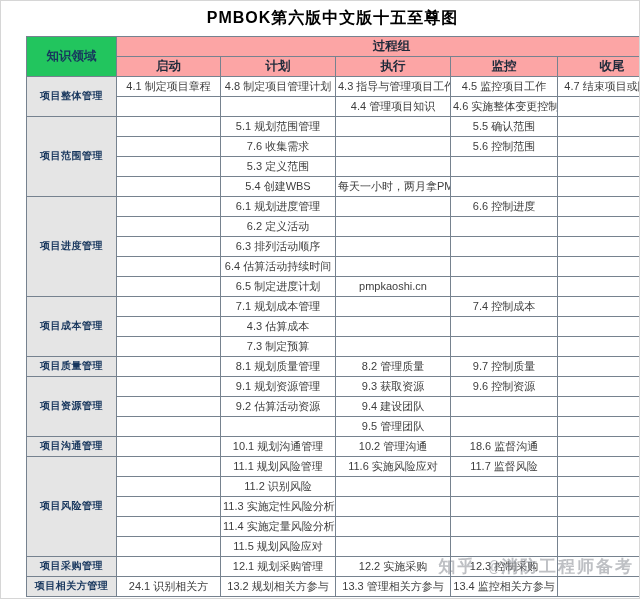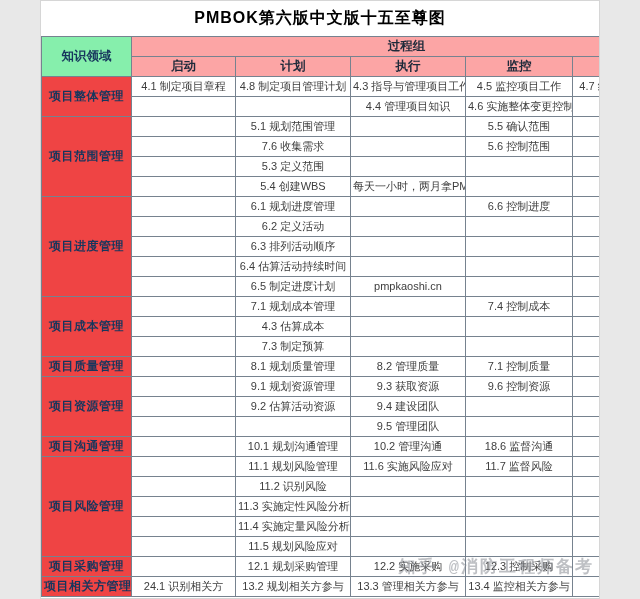--- a/index.html
+++ b/index.html
@@ -1,39 +1,39 @@
 <!DOCTYPE html>
 <html><head>
 <meta charset="utf-8">
 <style>
   * { margin:0; padding:0; box-sizing:border-box; }
   body { background:#e8e8e8; font-family:"Liberation Sans", sans-serif; }
   .page {
-    width:560px; height:599px; position:relative; background:#ffffff;
-    border:1px solid #d6d6d6; overflow:hidden; margin:0 auto;
+    width:640px; height:599px; position:relative; background:#ffffff;
+    border:1px solid #d6d6d6; overflow:hidden; margin:0 auto;padding-left:25px;
   }
   .title-bar {
     height:35px; display:flex; align-items:center; justify-content:center;
     font-size:16px; font-weight:bold; color:#000000; letter-spacing:1px;
   }
   table.pmbok {
     width:640px; border-collapse:collapse; table-layout:fixed;
   }
   table.pmbok th, table.pmbok td {
     border:1px solid #76828f; height:20px; padding:0 2px;
     text-align:center; vertical-align:middle;
     font-size:11px; line-height:1.05; color:#3d3d3d;
     overflow:hidden; white-space:nowrap;
   }
   table.pmbok thead th {
     background:#fca5a5; font-size:12.5px; font-weight:bold; color:#1e2a3a;
   }
-  table.pmbok th.corner { background:#86efac; color:#17365d; }
+  table.pmbok th.corner { background:#22c55e; color:#17365d; }
   table.pmbok td.ka {
-    background:#ef4444; font-weight:bold; font-size:12px; color:#17365d;
+    background:#e5e5e5; font-weight:bold; font-size:10px; color:#17365d;
     letter-spacing:0.5px;
   }
   .watermark {
     position:absolute; right:5px; top:554px;
     font-size:17px; font-weight:bold; letter-spacing:2px;
     color:rgba(125,130,138,0.50); white-space:nowrap; pointer-events:none;font-family:Liberation Mono, monospace;
   }
 </style>
 </head>
 <body>
@@ -165,21 +165,21 @@
           <td>7.3 制定预算</td>
           <td></td>
           <td></td>
           <td></td>
         </tr>
         <tr>
           <td class="ka" rowspan="1">项目质量管理</td>
           <td></td>
           <td>8.1 规划质量管理</td>
           <td>8.2 管理质量</td>
-          <td>7.1 控制质量</td>
+          <td>9.7 控制质量</td>
           <td></td>
         </tr>
         <tr>
           <td class="ka" rowspan="3">项目资源管理</td>
           <td></td>
           <td>9.1 规划资源管理</td>
           <td>9.3 获取资源</td>
           <td>9.6 控制资源</td>
           <td></td>
         </tr>

